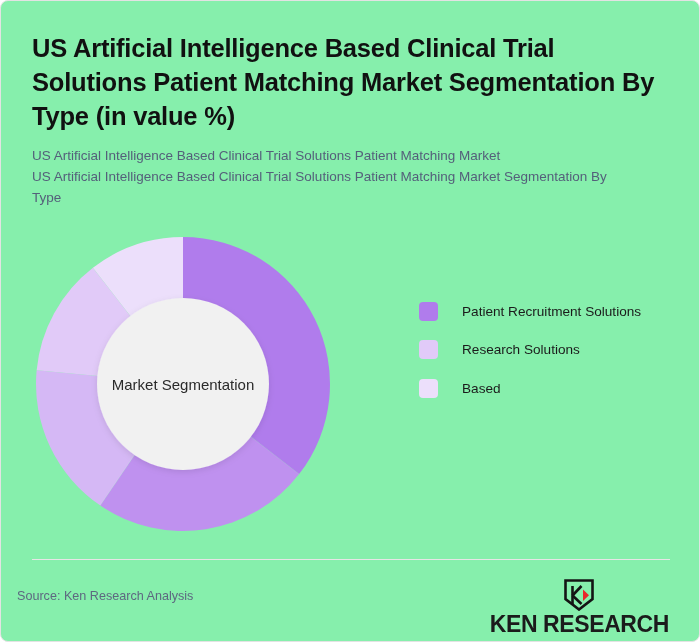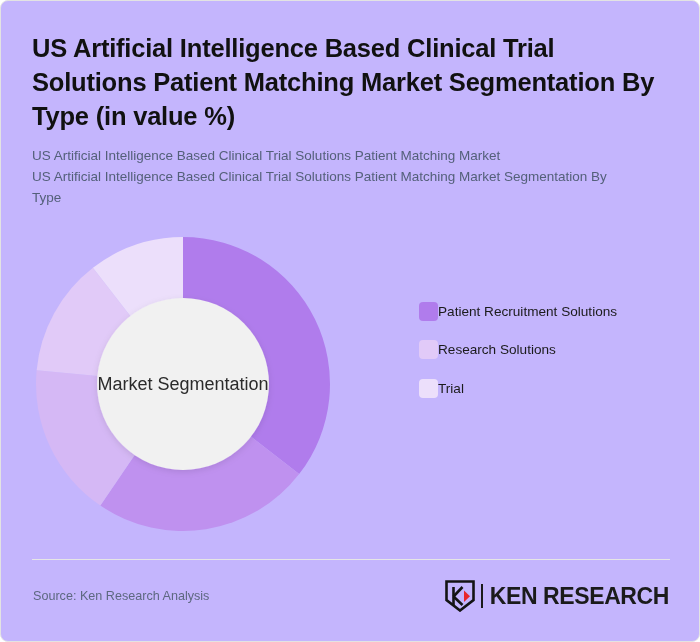--- a/index.html
+++ b/index.html
@@ -7,21 +7,21 @@
     padding: 0;
     background: #ffffff;
   }
   body {
     font-family: "Liberation Sans", sans-serif;
   }
   .page {
     position: relative;
     width: 700px;
     height: 642px;
-    background: #c4b5fd;
+    background: #86efac;
     border: 1px solid #e3e3e3;
     border-radius: 8px;
     box-sizing: border-box;
     overflow: hidden;
   }
   .title {
     position: absolute;
     left: 31px;
     top: 30px;
     width: 630px;
@@ -59,21 +59,21 @@
   }
   .center-label {
     position: absolute;
     left: 0;
     top: 0;
     width: 300px;
     height: 300px;
     display: flex;
     align-items: center;
     justify-content: center;
-    font-size: 18px;
+    font-size: 15px;
     color: #2b2b2b;
     pointer-events: none;
   }
 
   
   .legend {
     position: absolute;
     left: 418px;
     top: 291px;
     width: 250px;
@@ -83,50 +83,51 @@
     align-items: center;
     height: 38.5px;
   }
   .legend-swatch {
     width: 19px;
     height: 19px;
     border-radius: 4px;
     flex: 0 0 auto;
   }
   .legend-label {
-    margin-left: 0;
+    margin-left: 24px;
     font-size: 13.6px;
     color: #1b1b1b;
     white-space: nowrap;
     text-align: center;
   }
 
   
   .divider {
     position: absolute;
     left: 31px;
     top: 558px;
     width: 638px;
     height: 1px;
     background: #e6e6e6;
   }
   .source {
     position: absolute;
-    left: 32px;
+    left: 16px;
     top: 588px;
     font-size: 12.6px;
     color: #5d6880;
   }
   .brand {
     position: absolute;
     right: 30px;
     top: 578px;
     display: flex;
     align-items: center;
     height: 34px;
+    flex-direction: column;
   }
   .brand-mark {
     width: 30px;
     height: 32px;
     flex: 0 0 auto;
   }
   .brand-bar {
     width: 2px;
     height: 24px;
     background: #1b1b1b;
@@ -175,21 +176,21 @@
       <div class="legend-item">
         <span class="legend-swatch" style="background: rgb(176, 124, 236);"></span>
         <span class="legend-label">Patient Recruitment Solutions</span>
       </div>
       <div class="legend-item">
         <span class="legend-swatch" style="background: rgb(225, 202, 248);"></span>
         <span class="legend-label">Research Solutions</span>
       </div>
       <div class="legend-item">
         <span class="legend-swatch" style="background: rgb(236, 223, 251);"></span>
-        <span class="legend-label">Trial</span>
+        <span class="legend-label">Based</span>
       </div>
     </div>
 
   <div class="divider"></div>
 
   <div class="source">Source: Ken Research Analysis</div>
 
   <div class="brand">
     <svg class="brand-mark" viewBox="0 0 30 32">
       <path d="M1.5 1.5 H28.5 V20 L15 30.5 L1.5 20 Z" fill="none" stroke="#141414" stroke-width="2.6"></path>

